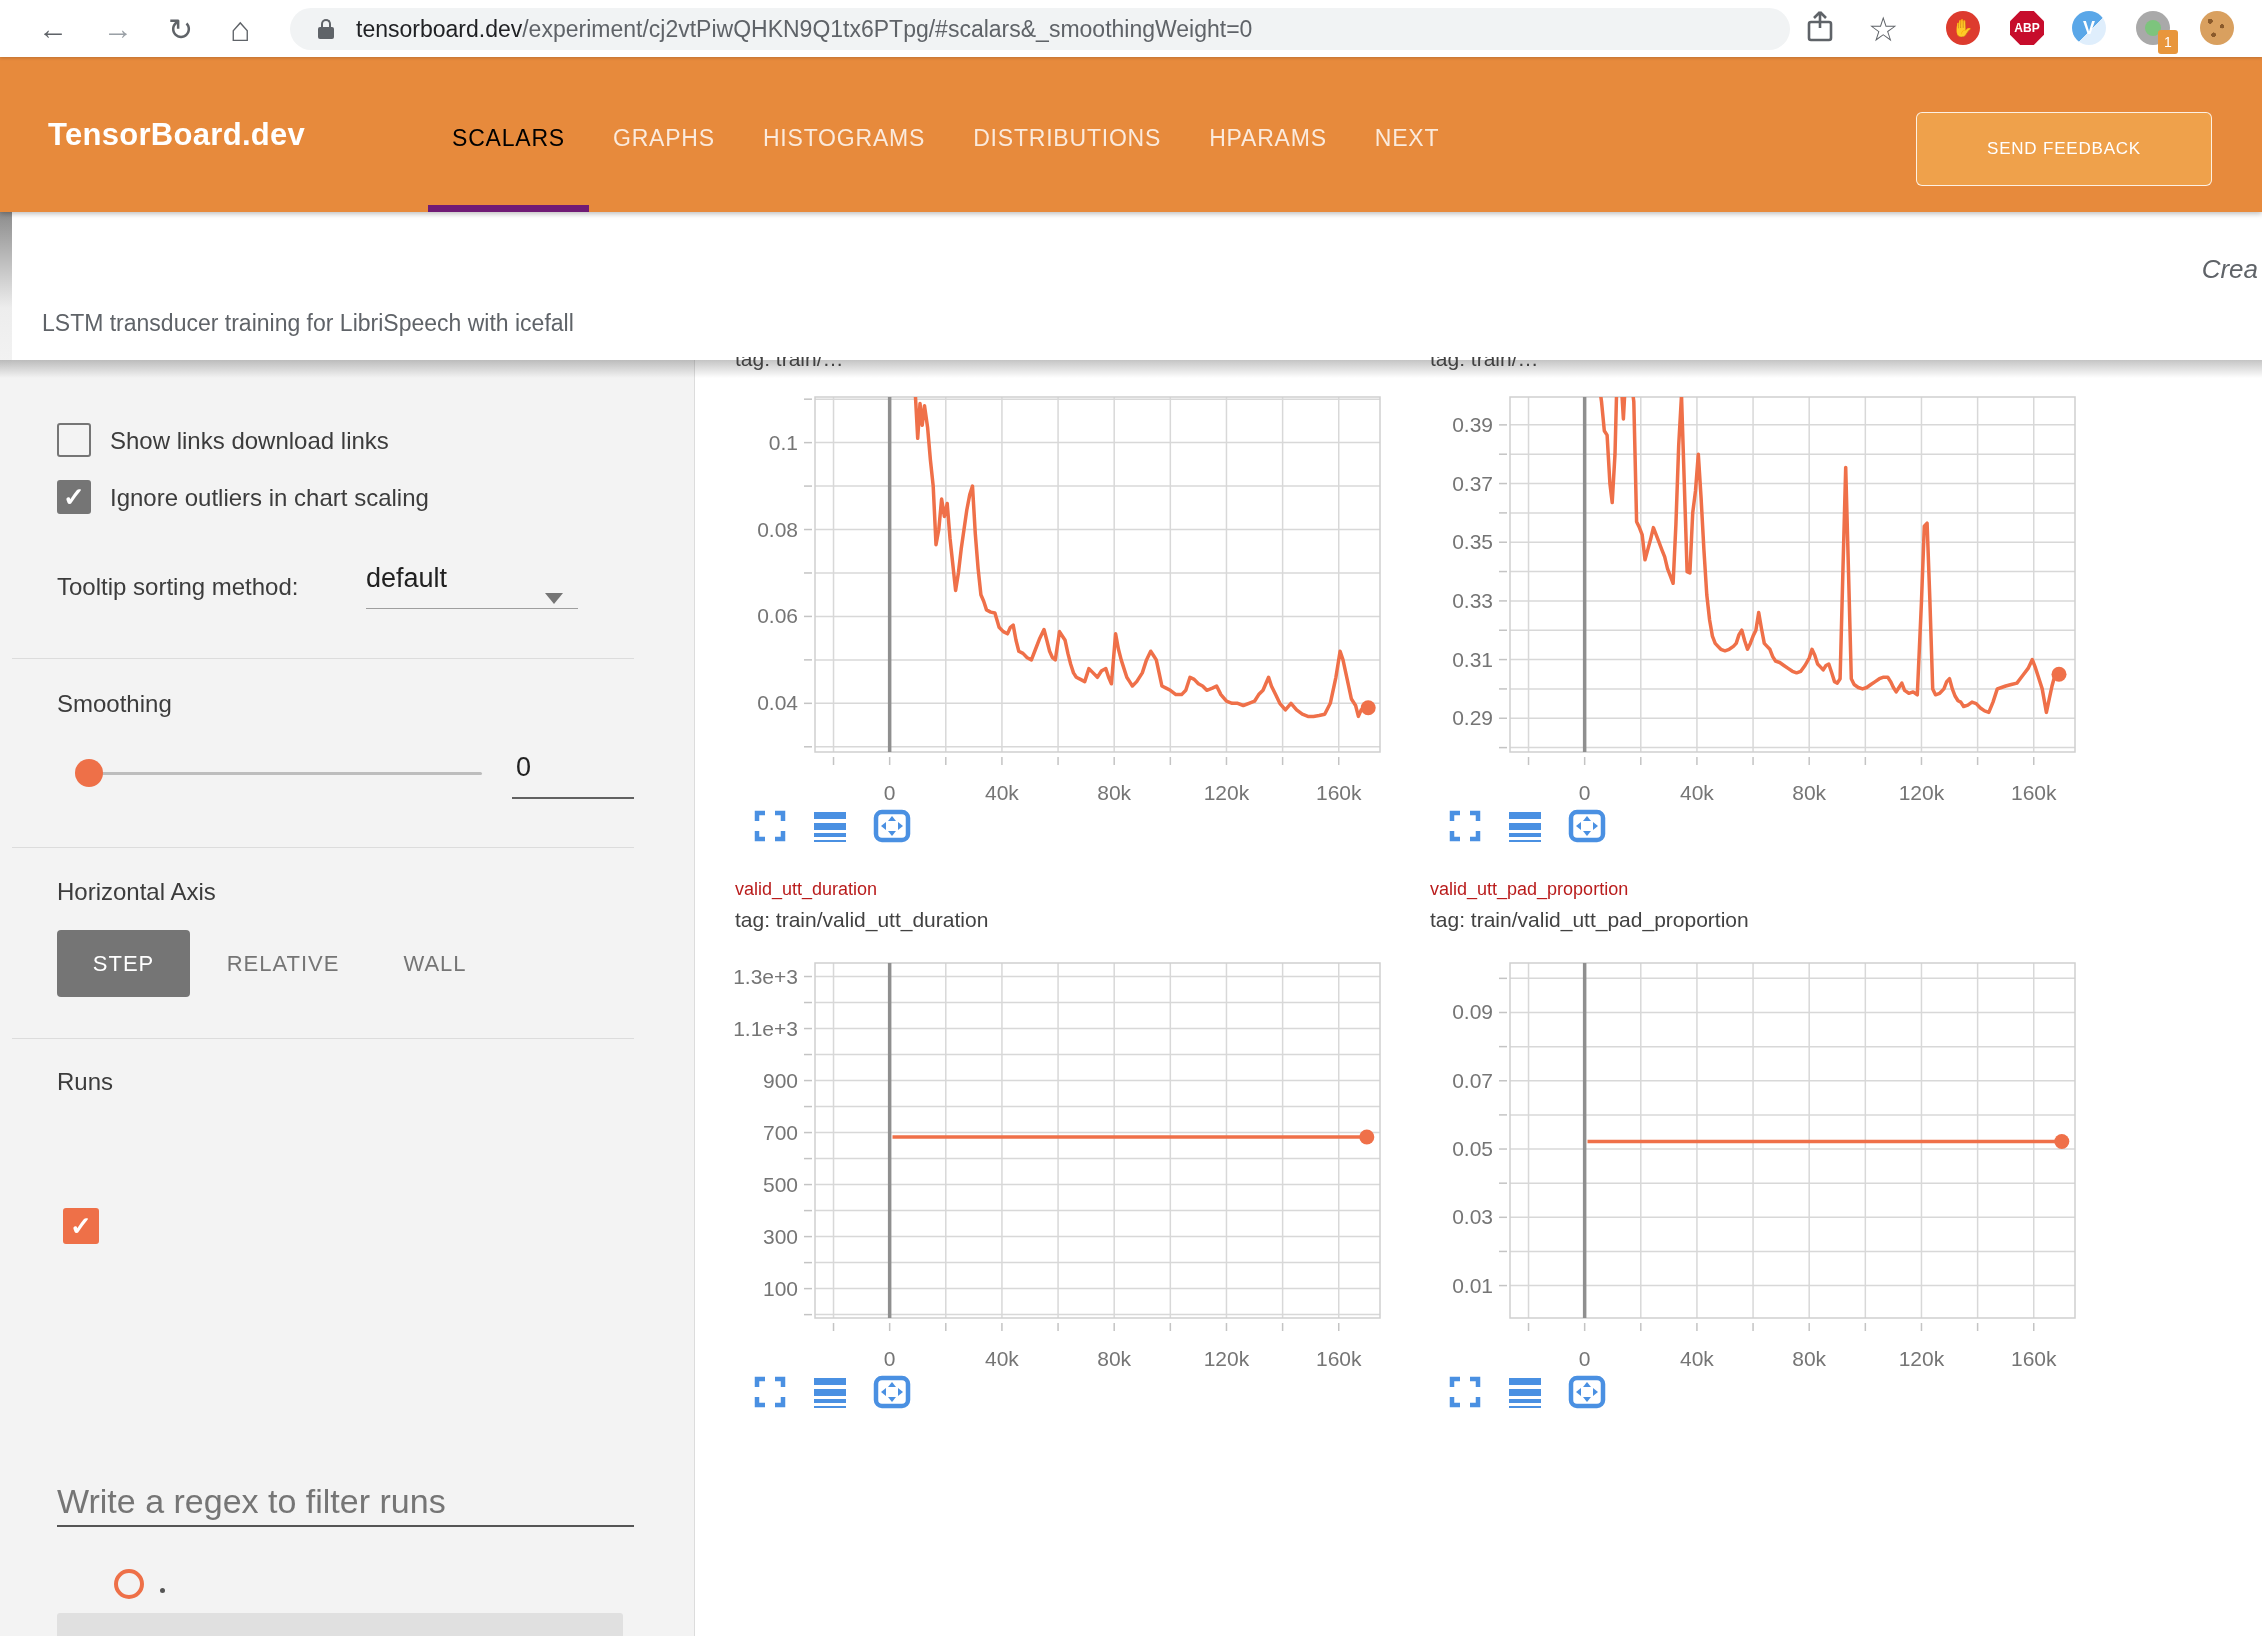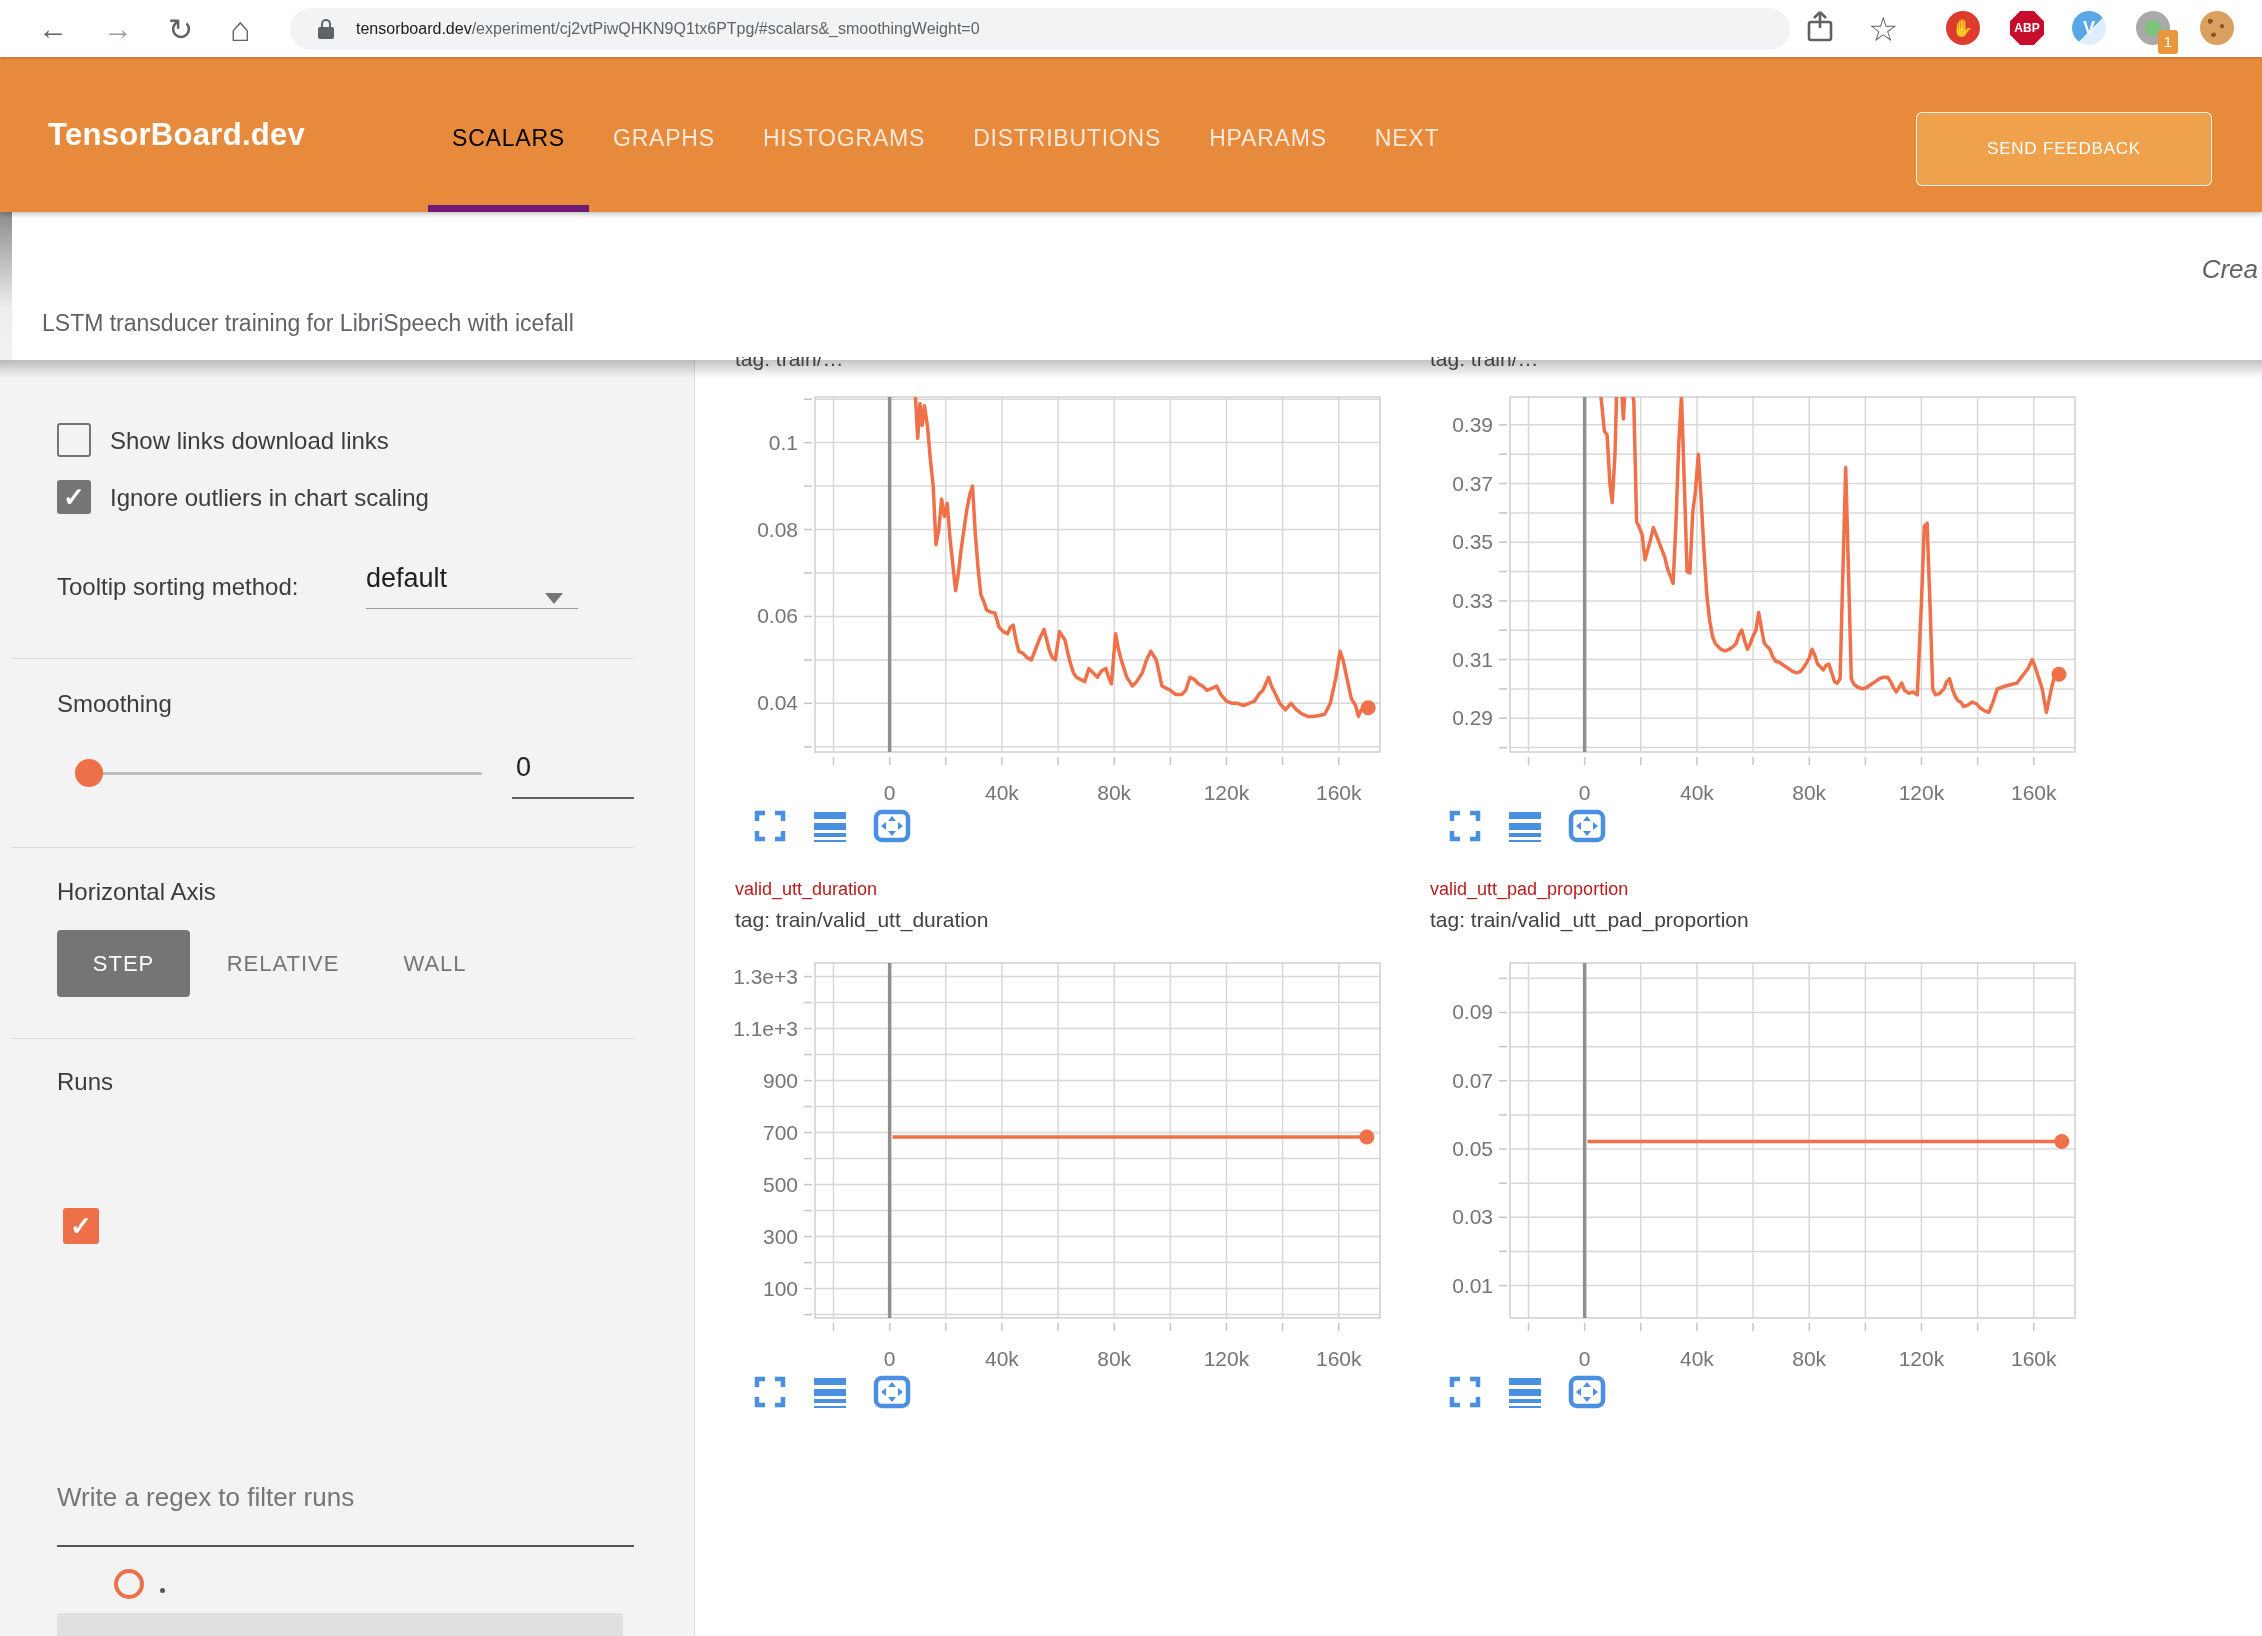--- a/index.html
+++ b/index.html
@@ -7,21 +7,21 @@
   body { font-family:"Liberation Sans", sans-serif; }
   .screen { position:relative; width:2262px; height:1636px; overflow:hidden; background:#fff; }
 
   
   .browser { position:absolute; left:0; top:0; width:2262px; height:57px; background:#fff; box-shadow:0 1px 3px rgba(0,0,0,.18); z-index:40; }
   .nav-glyph { position:absolute; top:50%; transform:translateY(-50%); font-size:30px; color:#5f6368; }
   .url-pill { position:absolute; left:290px; top:8px; width:1500px; height:42px; background:#f1f3f4; border-radius:21px; display:flex; align-items:center; padding-left:28px; }
   .lock { width:16px; height:20px; position:relative; margin-right:22px; }
   .lock .body { position:absolute; left:0; bottom:0; width:16px; height:12px; background:#5f6368; border-radius:2px; }
   .lock .shackle { position:absolute; left:3px; top:0; width:10px; height:10px; border:2.5px solid #5f6368; border-bottom:none; border-radius:6px 6px 0 0; }
-  .url-text { font-size:16px; color:#5f6368; white-space:nowrap; }
+  .url-text { font-size:23px; color:#5f6368; white-space:nowrap; }
   .url-text .host { color:#202124; }
   .chrome-icon { position:absolute; top:50%; transform:translateY(-50%); }
   .ext { position:absolute; top:11px; width:34px; height:34px; border-radius:50%; display:flex; align-items:center; justify-content:center; color:#fff; font-weight:bold; }
   .share-svg, .star-glyph { color:#5f6368; }
 
   
   .app-header { position:absolute; left:0; top:57px; width:2262px; height:155px; background:#e78a3c; z-index:30; box-shadow:0 2px 5px rgba(0,0,0,.25); }
   .logo { position:absolute; left:48px; top:50%; transform:translateY(-50%); color:#fff; font-size:31px; font-weight:bold; letter-spacing:.3px; }
   .tabs { position:absolute; left:428px; top:0; height:100%; display:flex; }
   .tab { height:100%; display:flex; align-items:center; padding:14px 24px 0 24px; color:rgba(255,255,255,.82); font-size:23px; letter-spacing:.8px; cursor:pointer; border-bottom:7px solid transparent; }
@@ -47,21 +47,21 @@
   .sb-divider { position:absolute; left:12px; width:622px; height:1px; background:#dcdcdc; }
   .dropdown-value { position:absolute; left:366px; top:563px; font-size:27px; color:#212121; }
   .dropdown-caret { position:absolute; left:545px; top:593px; width:0; height:0; border-left:9px solid transparent; border-right:9px solid transparent; border-top:11px solid #757575; }
   .dropdown-underline { position:absolute; left:366px; top:608px; width:212px; height:1px; background:#9e9e9e; }
   .slider-track { position:absolute; left:86px; top:772px; width:396px; height:3px; background:#bdbdbd; border-radius:2px; }
   .slider-thumb { position:absolute; left:75px; top:759px; width:28px; height:28px; border-radius:50%; background:#ee7048; }
   .smooth-input { position:absolute; left:512px; top:752px; width:122px; background:transparent; border:none; border-bottom:2px solid #616161; font-size:27px; color:#212121; padding:0 0 14px 4px; font-family:inherit; }
   .axis-btn { position:absolute; border-radius:4px; font-size:22px; letter-spacing:1px; display:flex; align-items:center; justify-content:center; cursor:pointer; }
   .axis-btn.active { background:#757575; color:#fff; }
   .axis-btn.plain { color:#757575; background:transparent; }
-  .runs-input { position:absolute; left:57px; top:1122px; width:577px; background:transparent; border:none; border-bottom:2px solid #555; font-size:26px; color:#424242; padding:0 0 32px 0; font-family:inherit; }
+  .runs-input { position:absolute; left:57px; top:1122px; width:577px; background:transparent; border:none; border-bottom:2px solid #555; font-size:34px; color:#424242; padding:0 0 4px 0; font-family:inherit; }
   .runs-input::placeholder { color:#757575; opacity:1; }
   .run-circle { position:absolute; left:114px; top:1209px; width:30px; height:30px; border:4px solid #ee7048; border-radius:50%; }
   .run-dot { position:absolute; left:160px; top:1228px; width:5px; height:5px; background:#555; border-radius:50%; }
   .toggle-btn { position:absolute; left:57px; top:1253px; width:566px; height:64px; background:#e0e0e0; border-radius:3px; color:#646464; font-size:23px; letter-spacing:1px; display:flex; align-items:center; justify-content:center; cursor:pointer; }
 
   
   .chart-panel { position:absolute; width:690px; }
   .sliver { position:absolute; left:32px; top:8px; height:13px; overflow:hidden; color:#424242; font-size:21px; }
   .sliver span { display:block; margin-top:-10px; }
   .chart-title { margin-left:32px; font-size:18px; color:#b91c1c; line-height:30px; }

